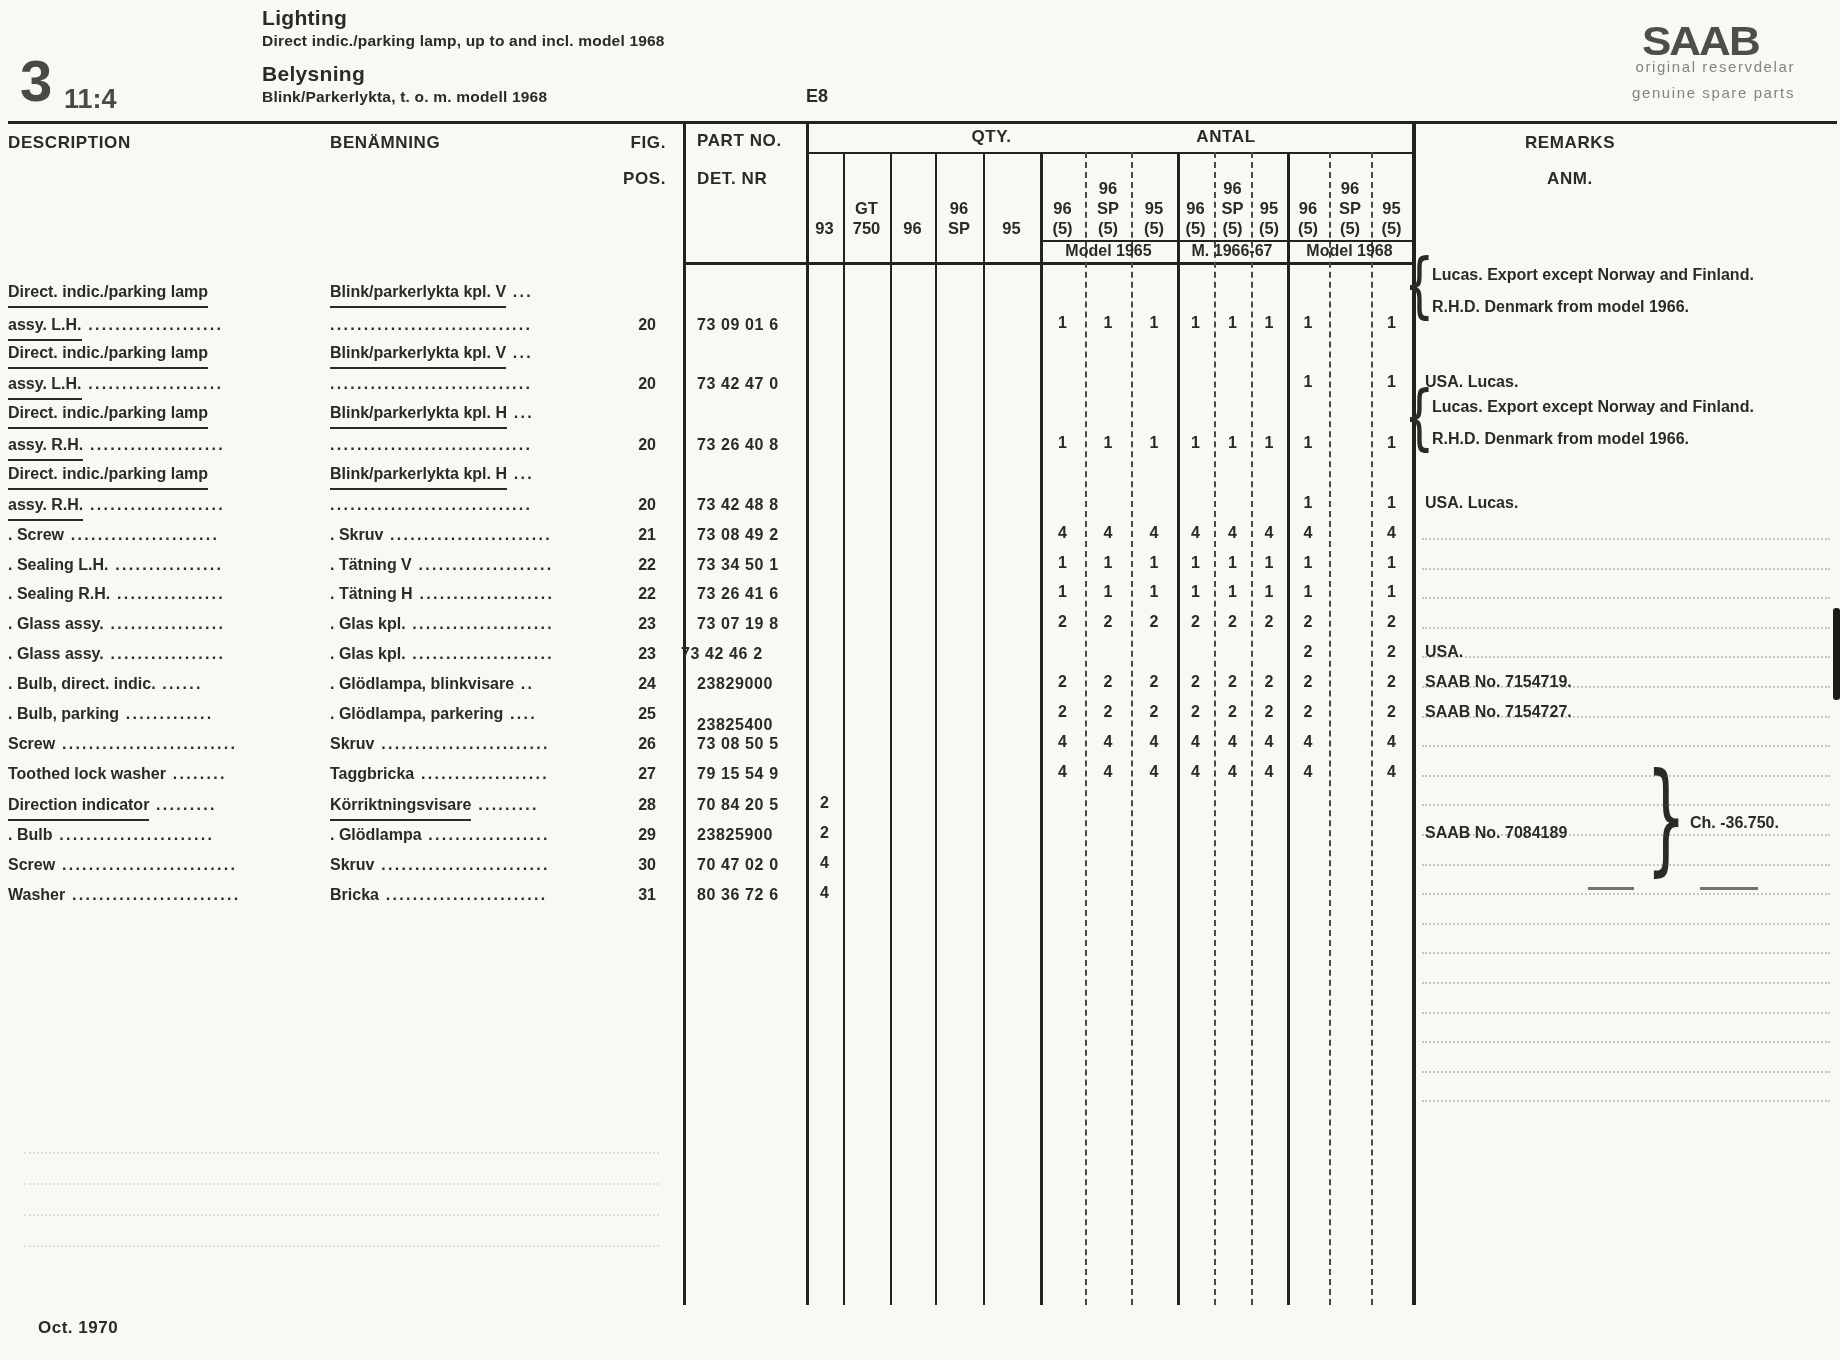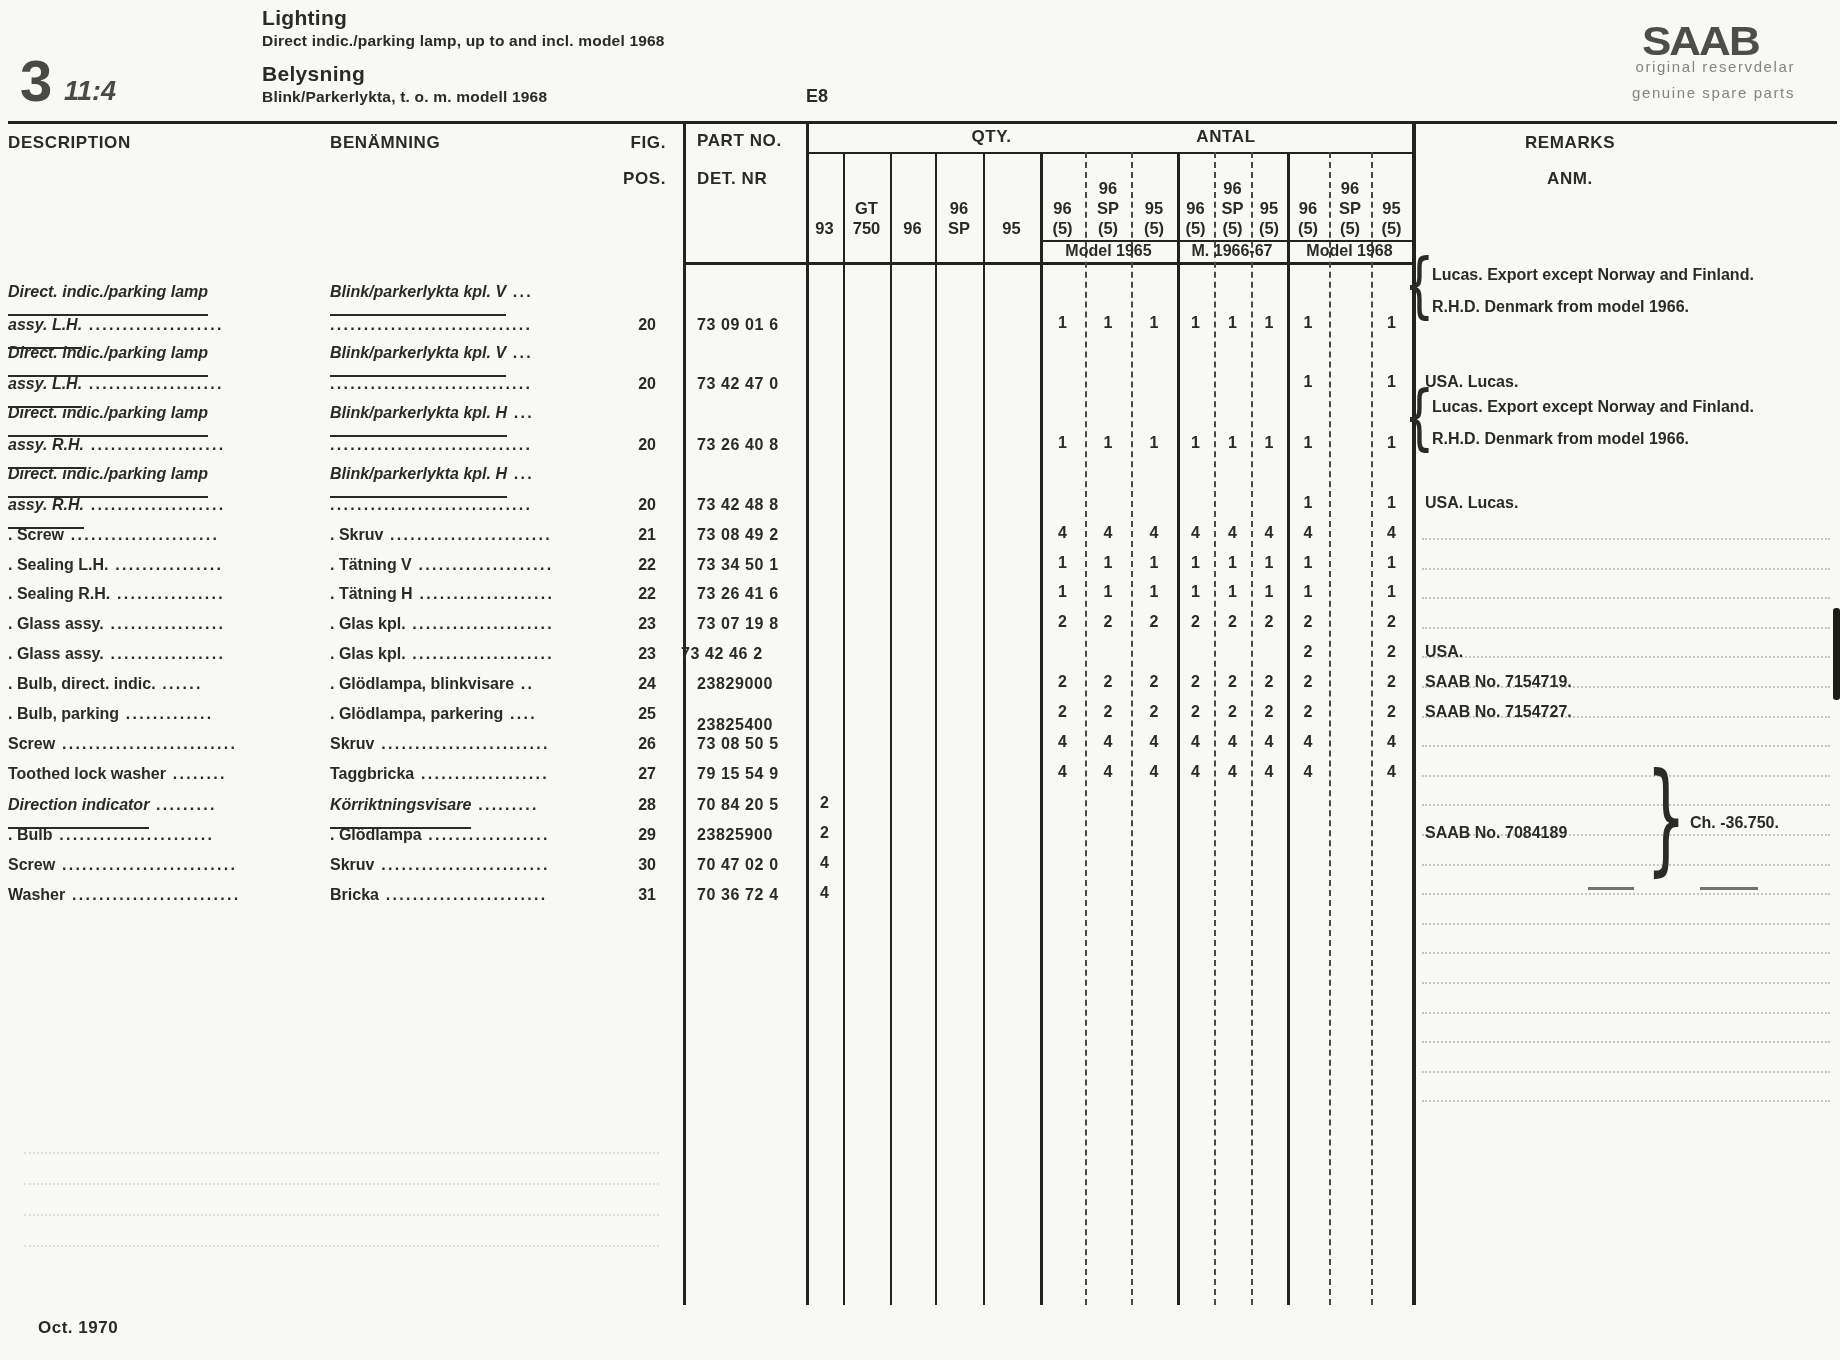--- a/index.html
+++ b/index.html
@@ -9,21 +9,21 @@
   .abs{position:absolute;}
   .hline{position:absolute;background:#23221e;}
   .vline{position:absolute;background:#23221e;}
   .vdash{position:absolute;width:0;border-left:2px dashed #4a4a44;}
   .hdr{position:absolute;font-weight:700;font-size:17px;letter-spacing:.6px;white-space:nowrap;}
   .colhdr{position:absolute;font-weight:700;font-size:16.5px;text-align:center;line-height:20px;white-space:pre-line;}
   .modelhdr{position:absolute;font-weight:700;font-size:16px;text-align:center;white-space:nowrap;}
   .cell{position:absolute;font-weight:700;font-size:16px;line-height:21px;white-space:nowrap;}
   .qty{position:absolute;font-weight:700;font-size:16px;text-align:center;}
   .ld{letter-spacing:2.3px;}
-  .ul{display:inline-block;border-bottom:2.4px solid #2b2a26;padding-bottom:12px;font-style:italic;}
+  .ul{display:inline-block;border-bottom:2.4px solid #2b2a26;padding-bottom:4px;}
   .rem{position:absolute;font-weight:700;font-size:16px;white-space:nowrap;}
   .dotrule{position:absolute;border-top:2px dotted rgba(70,68,60,.28);height:0;}
   .dotrule.faint{border-top:2px dotted rgba(70,68,60,.14);}
   .brace{position:absolute;font-family:"DejaVu Sans",sans-serif;font-weight:400;color:#2b2a26;line-height:1;}
   .logo{position:absolute;font-weight:700;font-size:44px;letter-spacing:-2px;color:#4e4d49;transform:scaleY(.92);}
   .tagline{position:absolute;font-size:15px;letter-spacing:1.6px;color:#85847c;white-space:nowrap;text-align:right;width:220px;}
   .title-big{position:absolute;font-weight:700;font-size:21px;letter-spacing:.3px;}
   .title-sub{position:absolute;font-weight:700;font-size:15.5px;letter-spacing:.2px;}
   .secnum{position:absolute;font-weight:700;font-size:58px;color:#4a4944;line-height:1;}
   .secref{position:absolute;font-weight:700;font-size:27px;color:#4a4944;}
@@ -31,21 +31,21 @@
   .footdate{position:absolute;font-weight:700;font-size:17px;letter-spacing:.5px;}
   .dash{position:absolute;height:3px;background:#3c3b35;opacity:.7;}
   .smudge{position:absolute;background:#1c1b18;border-radius:3px;}
 </style>
 </head>
 <body>
 
 <div class="page" id="page">
 
   <div class="secnum abs" style="left:20px;top:52px;">3</div>
-  <div class="secref abs" style="left:64px;top:76px;font-style:italic;">11:4</div>
+  <div class="secref abs" style="left:64px;top:84px;">11:4</div>
 
   <div class="titles">
     <div class="title-big" style="left:262px;top:6px;">Lighting</div>
     <div class="title-sub" style="left:262px;top:32px;">Direct indic./parking lamp, up to and incl. model 1968</div>
     <div class="title-big" style="left:262px;top:62px;">Belysning</div>
     <div class="title-sub" style="left:262px;top:88px;">Blink/Parkerlykta, t. o. m. modell 1968</div>
   </div>
 
   <div class="pagecode" style="left:806px;top:86px;">E8</div>
 
@@ -265,21 +265,21 @@
       <div class="qty" style="left: 807px; top: 824px; width: 35px;">2</div>
       <div class="rem" style="left: 1425px; top: 824px;">SAAB No. 7084189</div>
       <div class="cell" style="left: 8px; top: 854px; width: 330px;">Screw<span class="ld"> ..........................</span></div>
       <div class="cell" style="left: 330px; top: 854px; width: 300px;">Skruv<span class="ld"> .........................</span></div>
       <div class="cell" style="left: 550px; top: 854px; width: 106px; text-align: right;">30</div>
       <div class="cell" style="left: 697px; top: 854px; width: 110px; letter-spacing: 0.6px;">70 47 02 0</div>
       <div class="qty" style="left: 807px; top: 854px; width: 35px;">4</div>
       <div class="cell" style="left: 8px; top: 884px; width: 330px;">Washer<span class="ld"> .........................</span></div>
       <div class="cell" style="left: 330px; top: 884px; width: 300px;">Bricka<span class="ld"> ........................</span></div>
       <div class="cell" style="left: 550px; top: 884px; width: 106px; text-align: right;">31</div>
-      <div class="cell" style="left: 697px; top: 884px; width: 110px; letter-spacing: 0.6px;">70 36 72 4</div>
+      <div class="cell" style="left: 697px; top: 884px; width: 110px; letter-spacing: 0.6px;">80 36 72 6</div>
       <div class="qty" style="left: 807px; top: 884px; width: 35px;">4</div>
       <div class="brace" style="left: 1404px; top: 250px; font-size: 64px; transform: scale(0.75, 1.1); transform-origin: left top;">{</div>
       <div class="rem" style="left: 1432px; top: 266px;">Lucas. Export except Norway and Finland.</div>
       <div class="rem" style="left: 1432px; top: 298px;">R.H.D. Denmark from model 1966.</div>
       <div class="brace" style="left: 1404px; top: 382px; font-size: 64px; transform: scale(0.75, 1.1); transform-origin: left top;">{</div>
       <div class="rem" style="left: 1432px; top: 398px;">Lucas. Export except Norway and Finland.</div>
       <div class="rem" style="left: 1432px; top: 430px;">R.H.D. Denmark from model 1966.</div>
       <div class="brace" style="left: 1646px; top: 758px; font-size: 102px; transform: scale(0.62, 1.18); transform-origin: left top;">}</div>
       <div class="rem" style="left: 1690px; top: 814px;">Ch. -36.750.</div>
       <div class="dotrule" style="left: 1422px; top: 538px; width: 408px;"></div>

